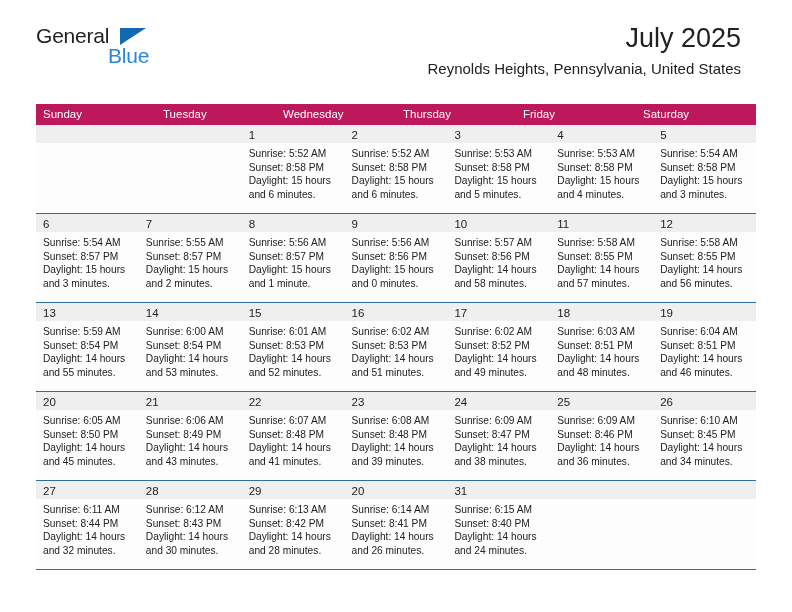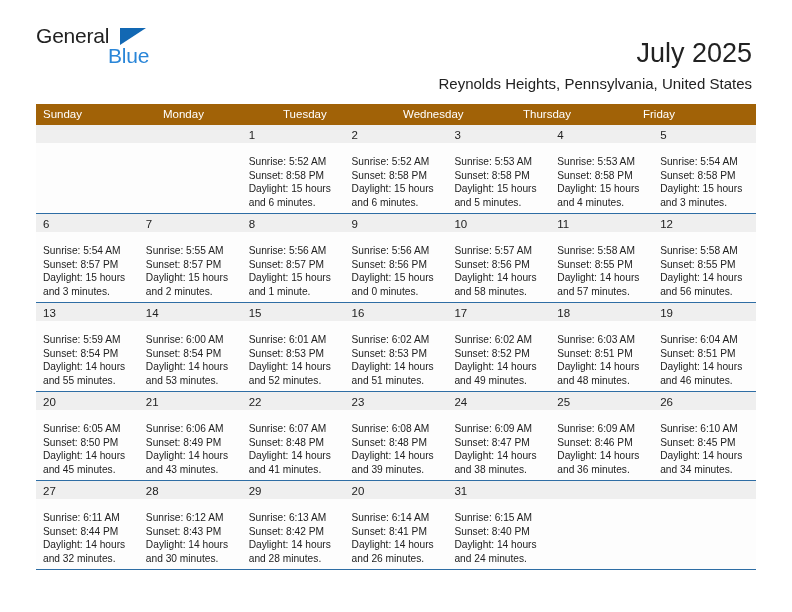--- a/index.html
+++ b/index.html
@@ -57,24 +57,23 @@
     position: absolute;
     left: 72px;
     top: 20px;
     font-size: 21px;
     letter-spacing: -0.2px;
     color: #2a86d8;
     font-family: "Liberation Sans", sans-serif;
   }
   .title-block {
     position: absolute;
-    right: 4px;
+    right: 15px;
     top: 22px;
     text-align: right;
-    margin-top: 15px;
   }
   .cal-title {
     font-size: 27px;
     color: #222222;
     line-height: 32px;
     font-weight: normal;
   }
   .cal-subtitle {
     font-size: 15px;
     color: #222222;
@@ -85,21 +84,21 @@
 
   
   .calendar {
     position: absolute;
     left: 36px;
     top: 104px;
     width: 720px;
   }
   .weekdays {
     display: flex;
-    background: #a16207;
+    background: #be185d;
     height: 21px;
   }
   .weekday {
     flex: 1 1 0;
     color: #ffffff;
     font-size: 11.5px;
     line-height: 21px;
     padding-left: 7px;
     box-sizing: border-box;
     white-space: nowrap;
@@ -126,21 +125,20 @@
     box-sizing: border-box;
     padding-left: 7px;
   }
   .daynum {
     font-size: 11.5px;
     line-height: 18px;
     color: #222222;
   }
   .dayinfo {
     padding: 4px 7px 0 7px;
-    margin-top: 8px;
   }
   .dayinfo div {
     font-size: 10.2px;
     line-height: 13.6px;
     color: #222222;
     white-space: nowrap;
   }
 </style>
 </head>
 <body>
@@ -159,25 +157,25 @@
       <div class="cal-title">July 2025</div>
       <div class="cal-subtitle">Reynolds Heights, Pennsylvania, United States</div>
     </div>
 
   </div>
 
   <div class="calendar">
 
     <div class="weekdays">
       <div class="weekday">Sunday</div>
-      <div class="weekday">Monday</div>
       <div class="weekday">Tuesday</div>
       <div class="weekday">Wednesday</div>
       <div class="weekday">Thursday</div>
       <div class="weekday">Friday</div>
+      <div class="weekday">Saturday</div>
     </div>
 
     <div class="week">
       <div class="daycell">
         <div class="daynum-band"><span class="daynum"></span></div>
         <div class="dayinfo">
           <div></div>
           <div></div>
           <div></div>
           <div></div>

